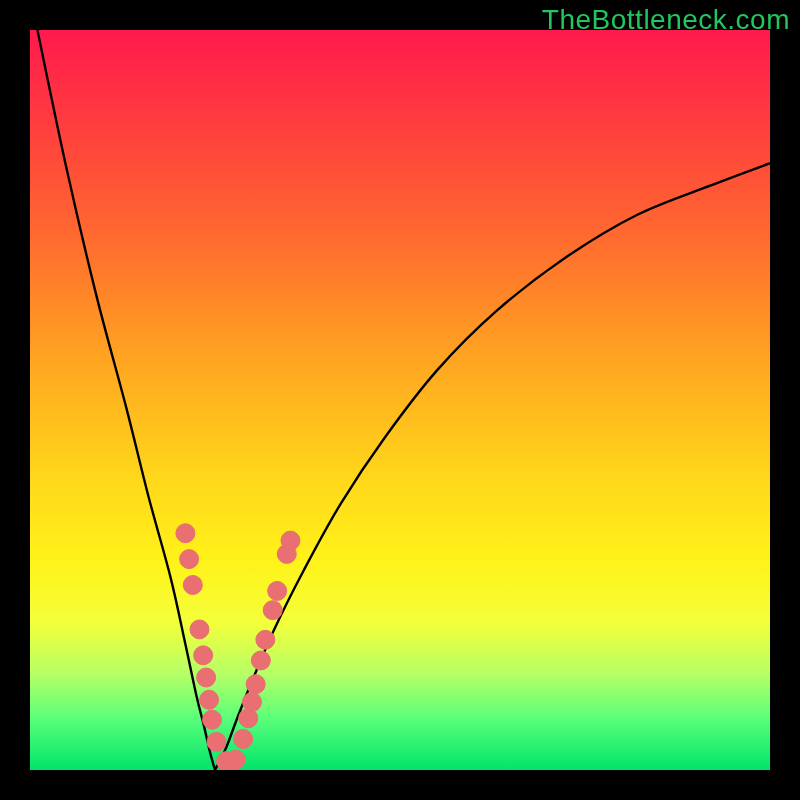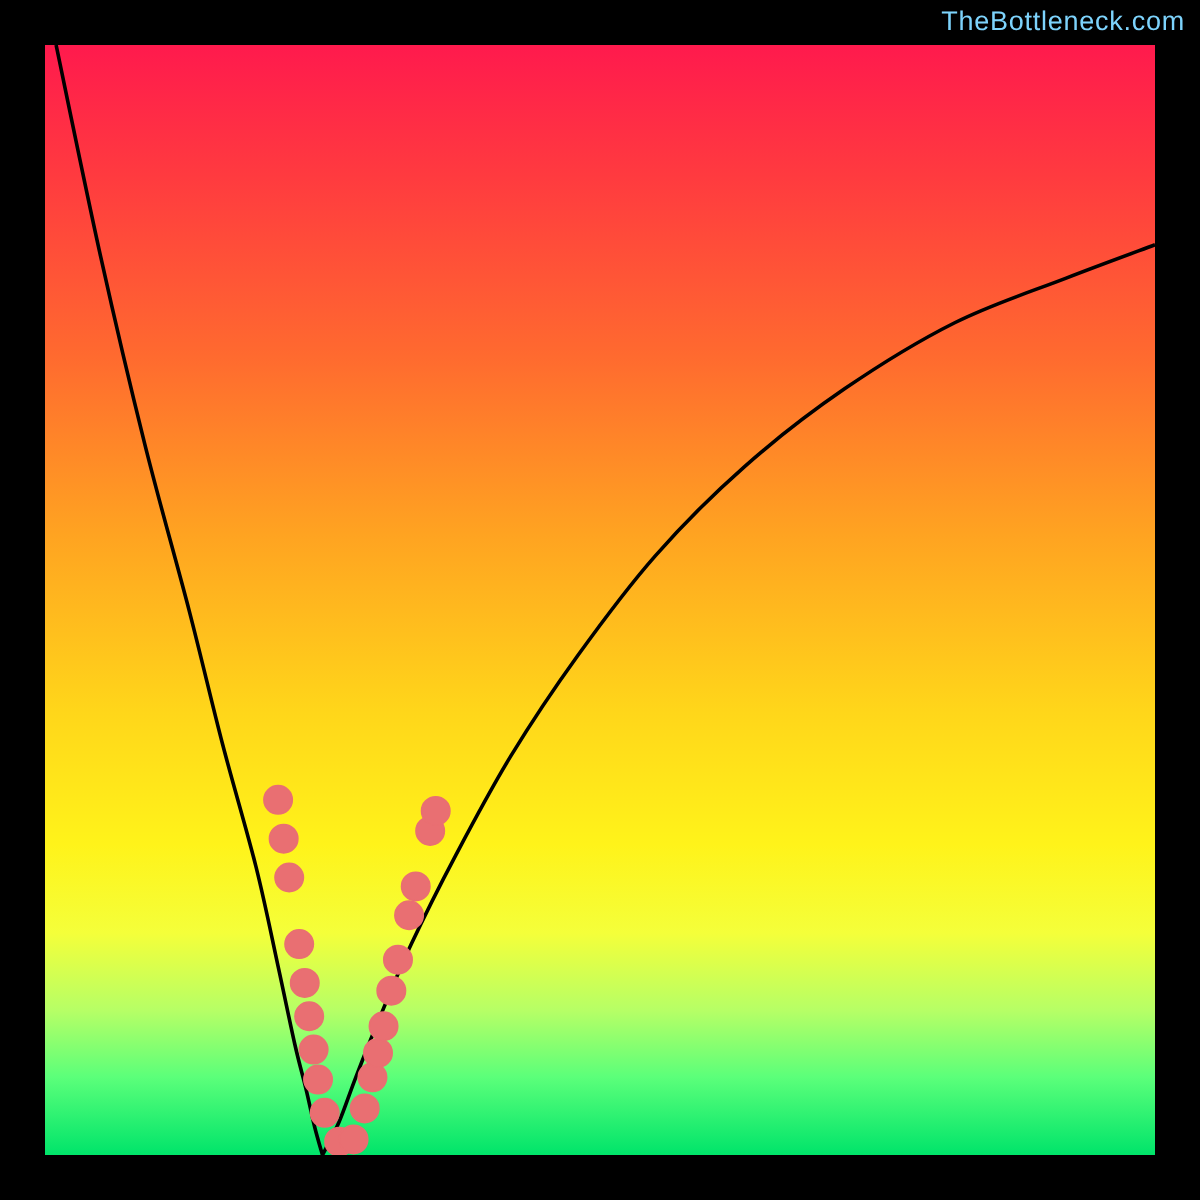--- a/index.html
+++ b/index.html
@@ -43,22 +43,22 @@
     position: absolute;
     left: 0;
     top: 0;
     width: 740px;
     height: 740px;
   }
   .watermark {
     position: absolute;
     top: 4px;
     right: 10px;
-    color: #7dd3fc;
-    font-size: 18px;
+    color: #22c55e;
+    font-size: 28px;
     font-weight: 500;
     letter-spacing: 0.5px;
     user-select: none;
   }
 </style>
 </head>
 <body>
 
 <div class="frame">
   <div class="watermark">TheBottleneck.com</div>

